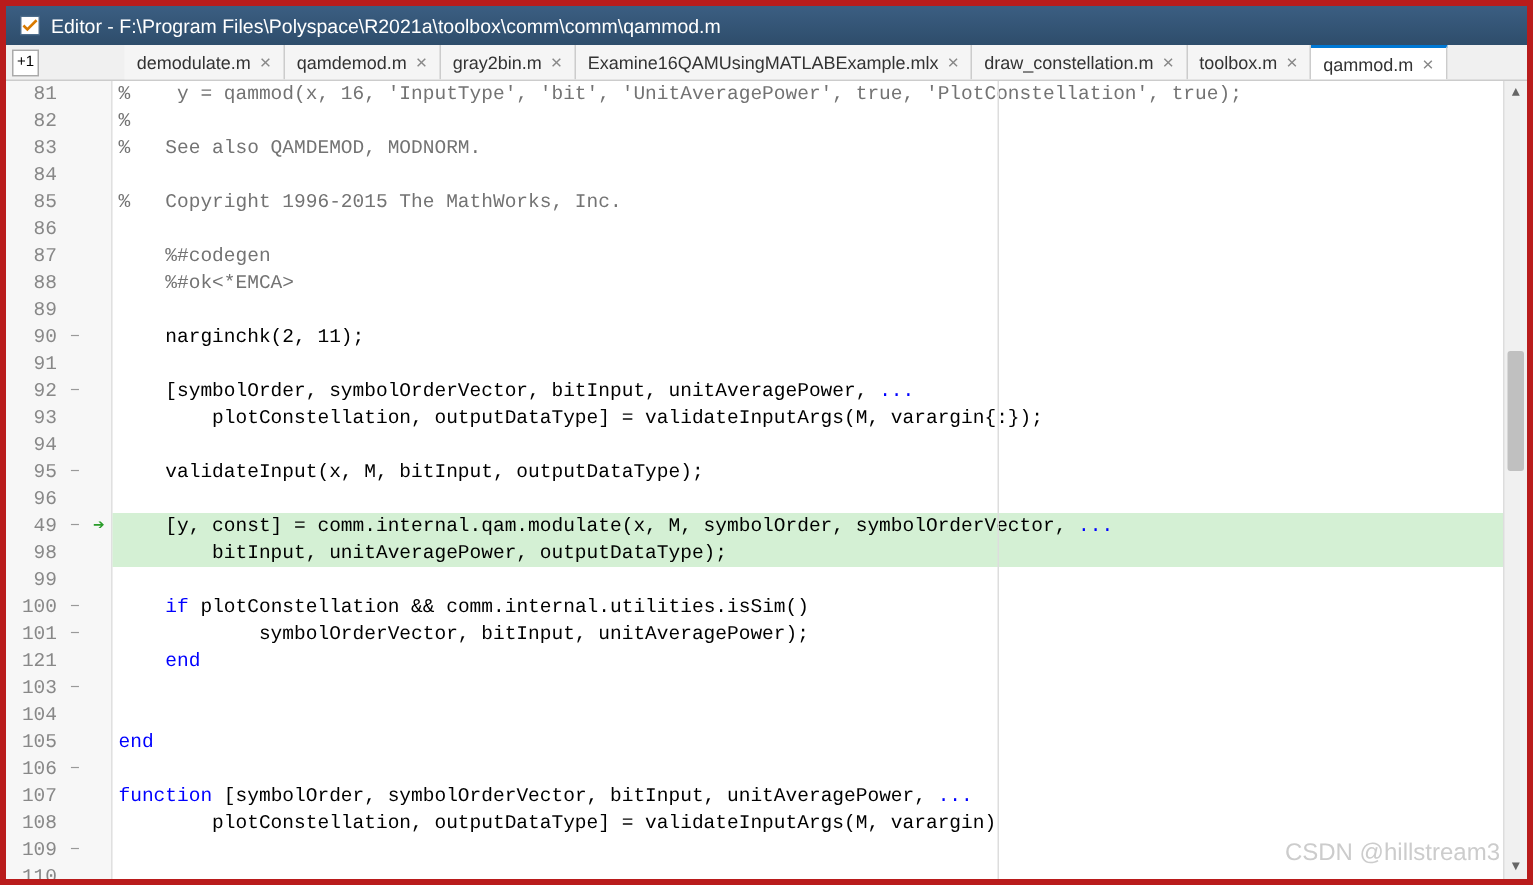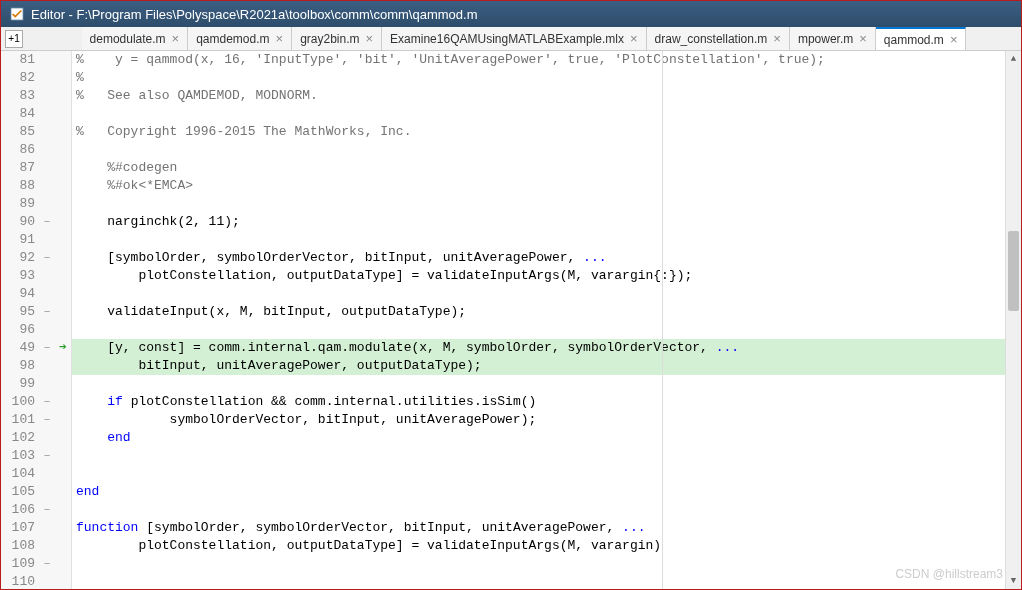--- a/index.html
+++ b/index.html
@@ -1,18 +1,18 @@
 <!DOCTYPE html>
 <html><head>
   <meta charset="utf-8">
   <style>
     * { margin: 0; padding: 0; box-sizing: border-box; }
     body { font-family: 'Segoe UI', Tahoma, sans-serif; font-size: 13px; background: #fff; overflow: hidden; }
     
-    .window { width: 1022px; height: 590px; border: 1px solid #b91c1c; display: flex; flex-direction: column; }
+    .window { width: 1022px; height: 590px; border: 4px solid #b91c1c; display: flex; flex-direction: column; }
     
     .titlebar { 
       background: linear-gradient(to bottom, #3b5e82, #2e4d6b); 
       color: #fff; 
       padding: 4px 8px; 
       display: flex; 
       align-items: center; 
       font-size: 13px; 
       height: 26px;
     }
@@ -112,21 +112,21 @@
     .c-comment { color: #737373; }
     .c-keyword { color: #0000ff; }
     .c-text { color: #000; }
     
     .watermark { 
       position: absolute; 
       bottom: 8px; 
       right: 18px; 
       color: #ccc; 
       font-family: Arial; 
-      font-size: 12px; 
+      font-size: 16px; 
       pointer-events: none;
     }
     
     .scrollbar-v { 
       width: 16px; 
       background: #f0f0f0; 
       border-left: 1px solid #ddd; 
       position: relative;
     }
     .scroll-thumb { 
@@ -177,21 +177,21 @@
         </div>
         <div class="tab">
           <span>Examine16QAMUsingMATLABExample.mlx</span>
           <span class="tab-close">×</span>
         </div>
         <div class="tab">
           <span>draw_constellation.m</span>
           <span class="tab-close">×</span>
         </div>
         <div class="tab">
-          <span>mpower.m</span>
+          <span>toolbox.m</span>
           <span class="tab-close">×</span>
         </div>
         <div class="tab active">
           <span>qammod.m</span>
           <span class="tab-close">×</span>
         </div>
       </div>
   </div>
 
   <div class="editor">
@@ -295,21 +295,21 @@
           <span class="line-num">100</span>
           <span class="fold-col">−</span>
           <span class="arrow-col"></span>
         </div>
         <div class="gutter-row">
           <span class="line-num">101</span>
           <span class="fold-col">−</span>
           <span class="arrow-col"></span>
         </div>
         <div class="gutter-row">
-          <span class="line-num">102</span>
+          <span class="line-num">121</span>
           <span class="fold-col"></span>
           <span class="arrow-col"></span>
         </div>
         <div class="gutter-row">
           <span class="line-num">103</span>
           <span class="fold-col">−</span>
           <span class="arrow-col"></span>
         </div>
         <div class="gutter-row">
           <span class="line-num">104</span>

